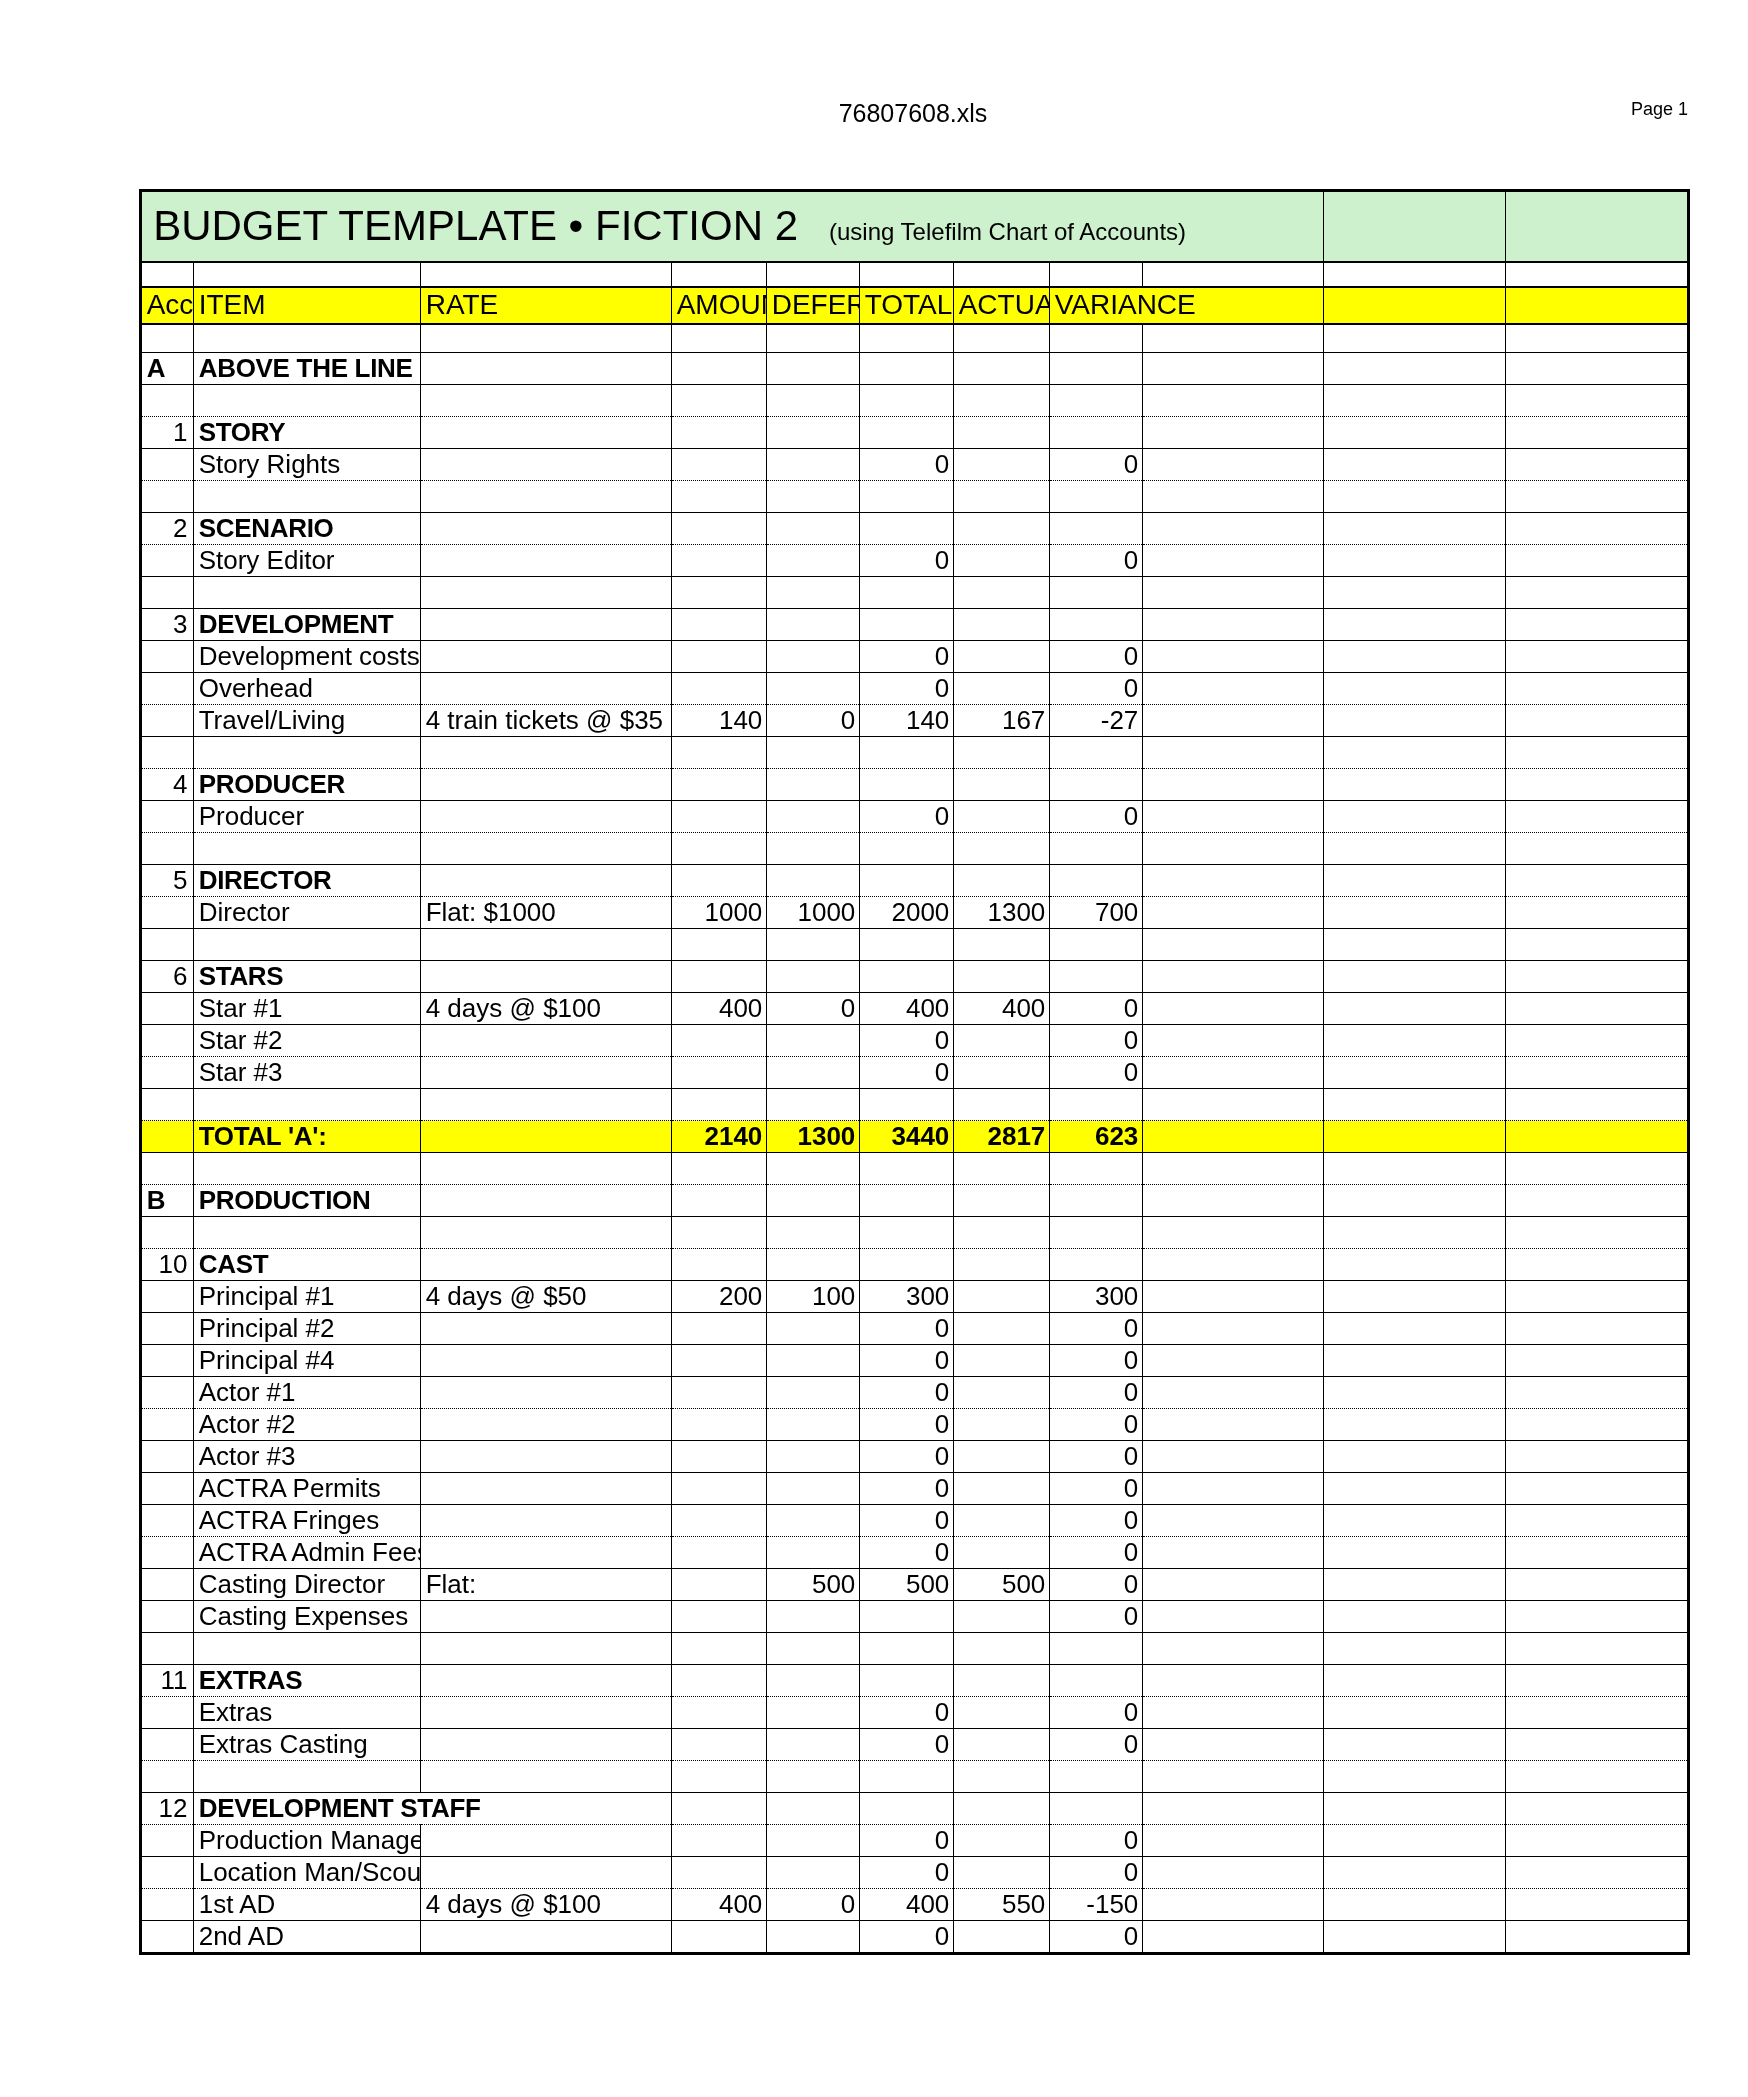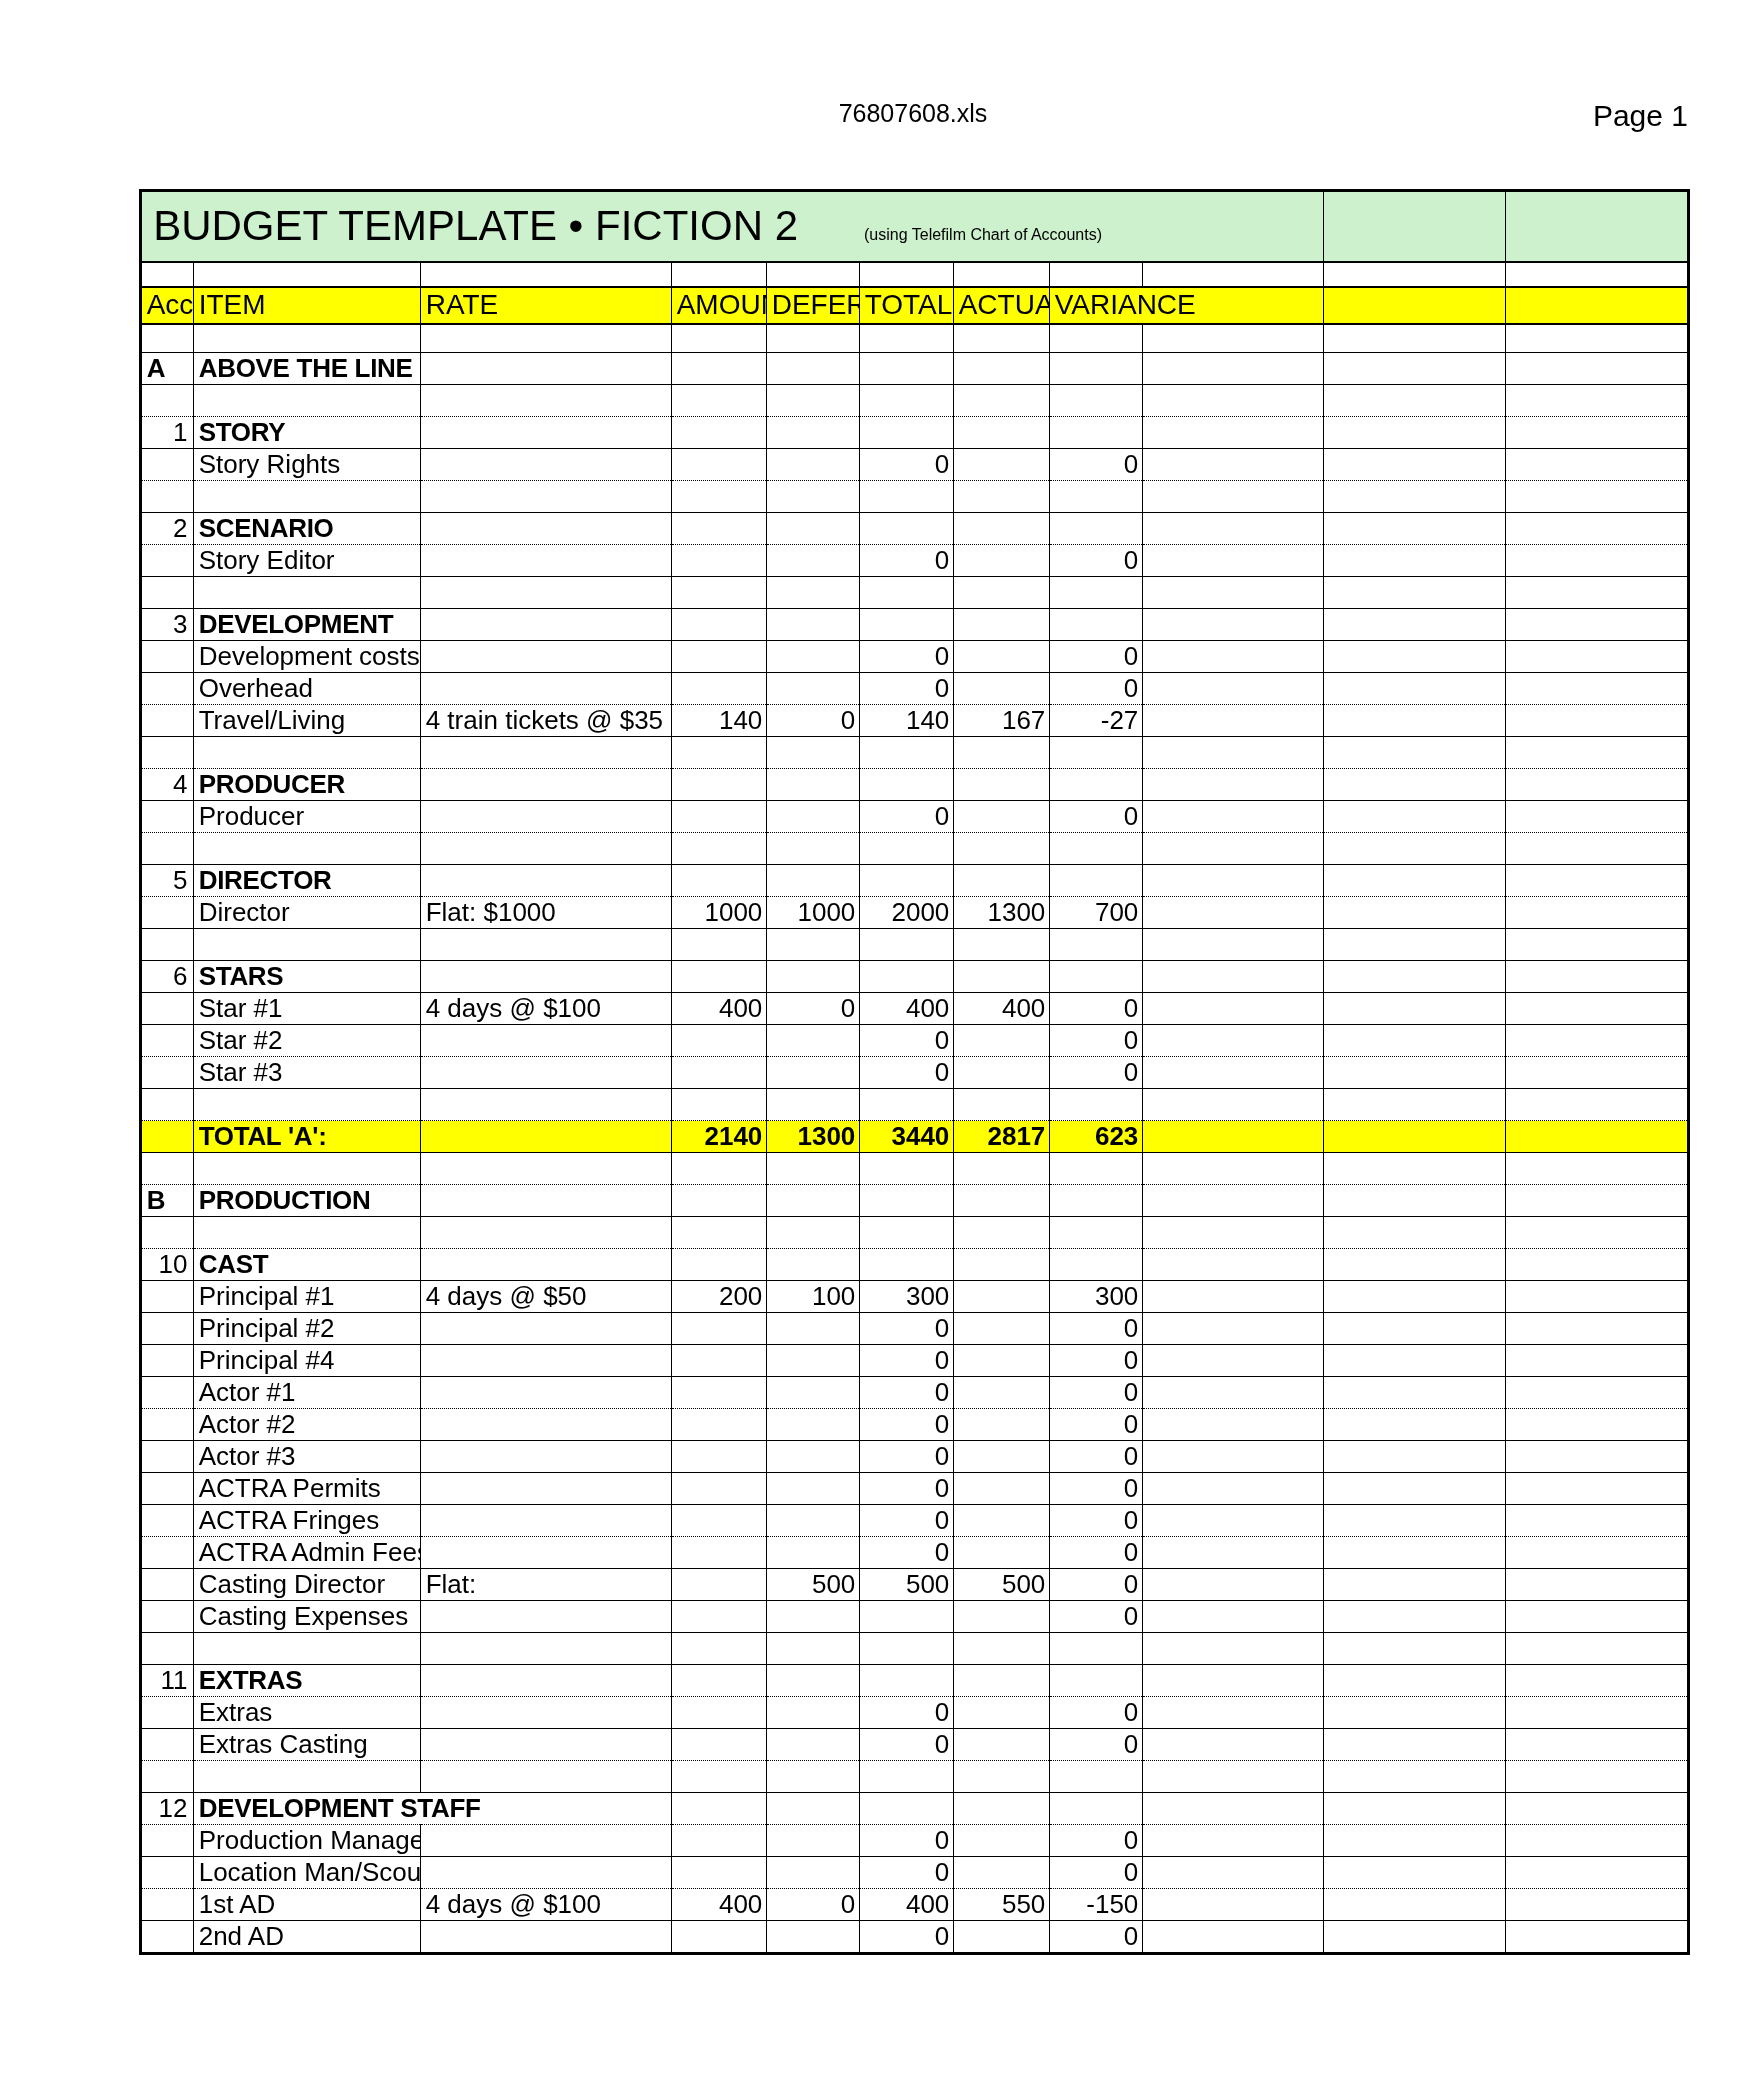--- a/index.html
+++ b/index.html
@@ -2,38 +2,38 @@
 <html style="--green: #cdf0cd; --yellow: #ffff00;font-size:15px"><head>
 <meta charset="utf-8">
 <style>
   * { margin:0; padding:0; box-sizing:border-box; }
   html,body { width:1749px; height:2098px; background:#ffffff; overflow:hidden;
               font-family:"Liberation Sans", sans-serif; color:#000; }
   body { position:relative; }
 
   .doc-filename { position:absolute; top:99px; left:139px; width:1548px;
                   text-align:center; font-size:25px; }
-  .page-number  { position:absolute; top:99px; right:61px; font-size:30px; }
+  .page-number  { position:absolute; top:99px; right:61px; font-size:18px; }
 
   table.budget { position:absolute; left:139px; top:189px; width:1549px;
                  border-collapse:collapse; table-layout:fixed;
                  border:3.7px solid #000; }
 
   td { border-right:1.9px solid #000; border-bottom:1.9px solid #000;
        height:32px; font-size:26px; vertical-align:middle;
        padding:0 3.7px 0 4.7px; white-space:nowrap; overflow:hidden; }
 
   tr.bb-d > td { border-bottom:1.9px dotted #000; }
   tr.bb-t > td { border-bottom:2.8px solid #000; }
 
   
   tr.r-title > td { background:var(--green,#cdf0cd); height:71px; }
   td.title-cell { padding-left:11.2px; }
   .big-title { font-size:42px; }
-  .subtitle  { font-size:16px; margin-left:66px; }
+  .subtitle  { font-size:24px; margin-left:31px; }
 
   
   tr.r-head > td { background:var(--yellow,#ffff00); font-size:28px; height:37px; }
 
   
   tr.r-total > td { background:var(--yellow,#ffff00); font-weight:bold; }
 
   .num { text-align:right; padding-right:3.7px; }
   .sec-label { font-weight:bold; font-size:26px; letter-spacing:-0.3px; }
   .sec-letter { font-weight:bold; }

